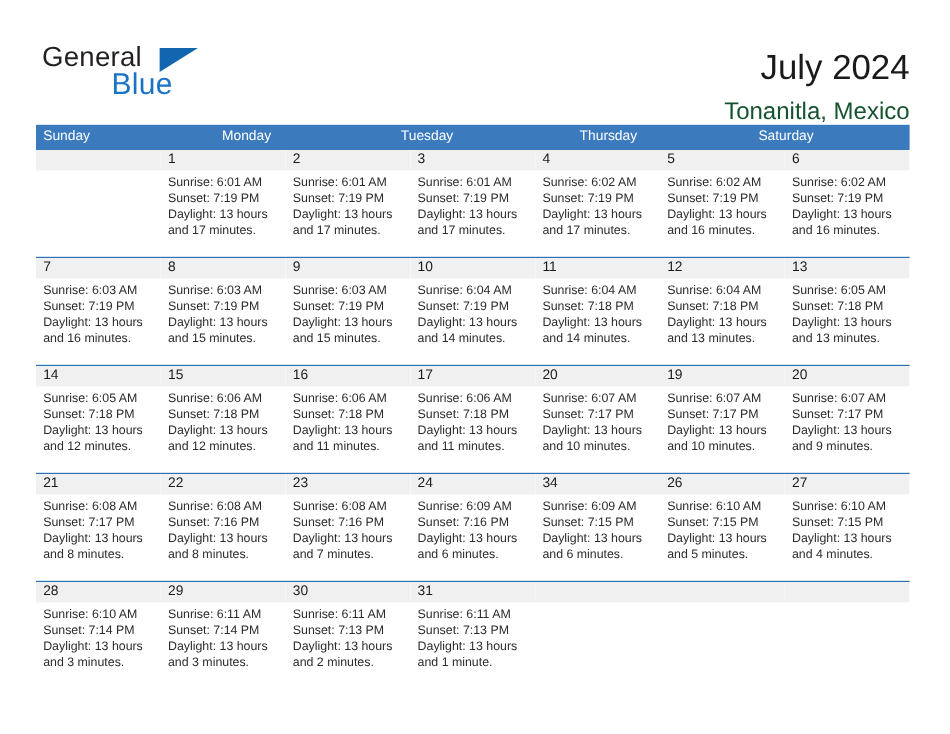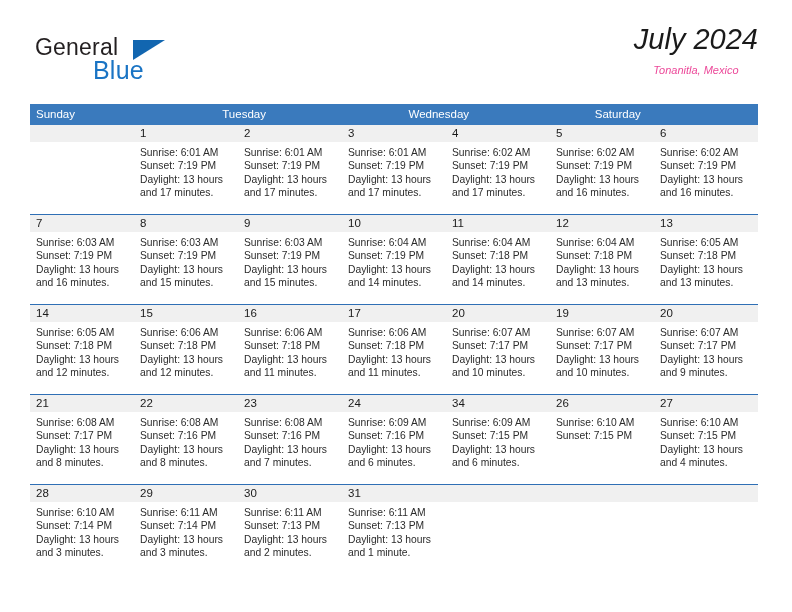--- a/index.html
+++ b/index.html
@@ -57,34 +57,33 @@
     left: 58px;
     top: 22px;
     font-size: 25px;
     color: #1a74c4;
     letter-spacing: 0.2px;
   }
 
   .title-block {
     position: absolute;
     right: 34px;
-    top: 24px;
-    text-align: center;
-    font-style: italic;
+    top: 42px;
+    text-align: right;
   }
   .month-title {
     font-size: 29px;
     color: #1a1a1a;
     line-height: 1.1;
     white-space: nowrap;
   }
   .location {
     margin-top: 8px;
-    font-size: 11px;
-    color: #ec4899;
+    font-size: 20px;
+    color: #14532d;
     white-space: nowrap;
   }
 
   
   .calendar {
     position: absolute;
     left: 30px;
     top: 104px;
     width: 728px;
   }
@@ -159,22 +158,23 @@
 
     <div class="title-block">
       <div class="month-title">July 2024</div>
       <div class="location">Tonanitla, Mexico</div>
     </div>
   </div>
 
   <div class="calendar">
     <div class="cal-header">
       <div class="dow">Sunday</div>
+      <div class="dow">Monday</div>
       <div class="dow">Tuesday</div>
-      <div class="dow">Wednesday</div>
+      <div class="dow">Thursday</div>
       <div class="dow">Saturday</div>
     </div>
 
     <div id="weeks-container">
         <div class="week">
           <div class="day empty">
             <div class="day-num-band"></div>
           </div>
           <div class="day">
             <div class="day-num-band">1</div>
@@ -380,20 +380,21 @@
               <div>Sunrise: 6:09 AM</div>
               <div>Sunset: 7:15 PM</div>
               <div class="wrap">Daylight: 13 hours and 6 minutes.</div>
             </div>
           </div>
           <div class="day">
             <div class="day-num-band">26</div>
             <div class="day-body">
               <div>Sunrise: 6:10 AM</div>
               <div>Sunset: 7:15 PM</div>
+              <div class="wrap">Daylight: 13 hours and 5 minutes.</div>
             </div>
           </div>
           <div class="day">
             <div class="day-num-band">27</div>
             <div class="day-body">
               <div>Sunrise: 6:10 AM</div>
               <div>Sunset: 7:15 PM</div>
               <div class="wrap">Daylight: 13 hours and 4 minutes.</div>
             </div>
           </div>

